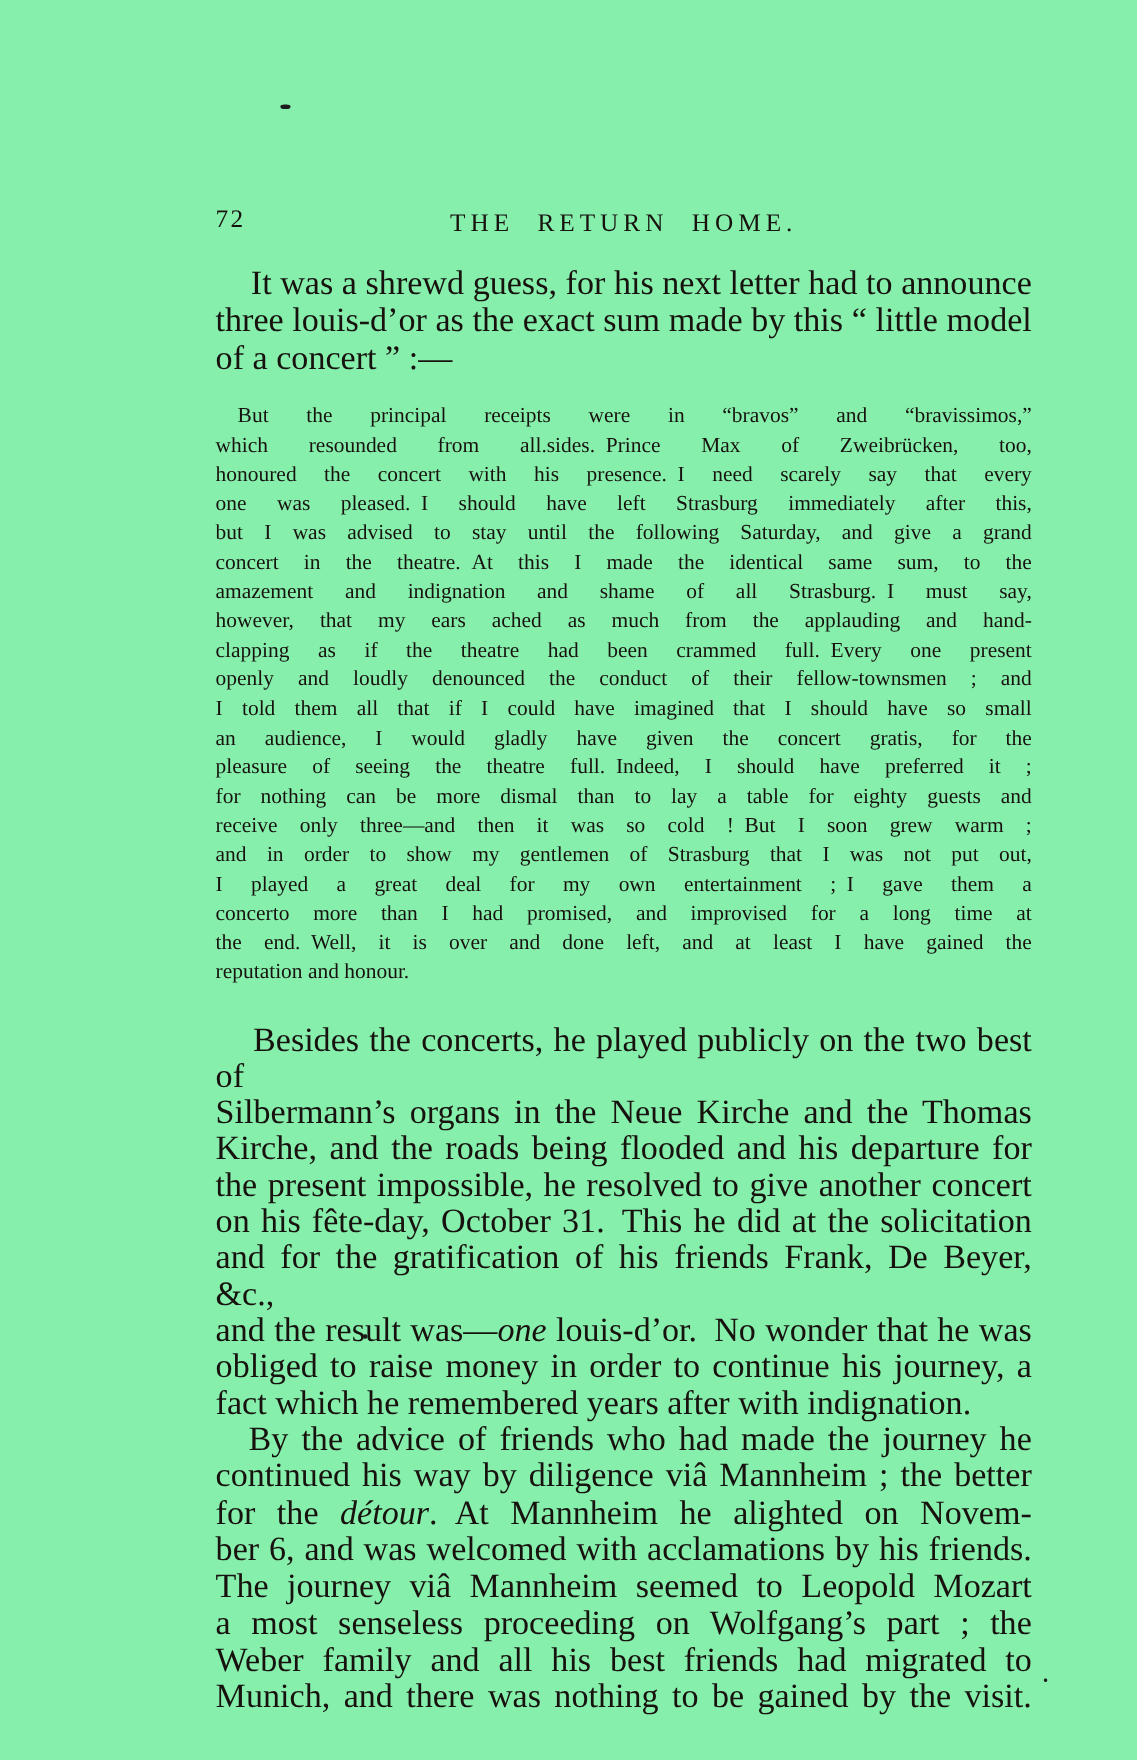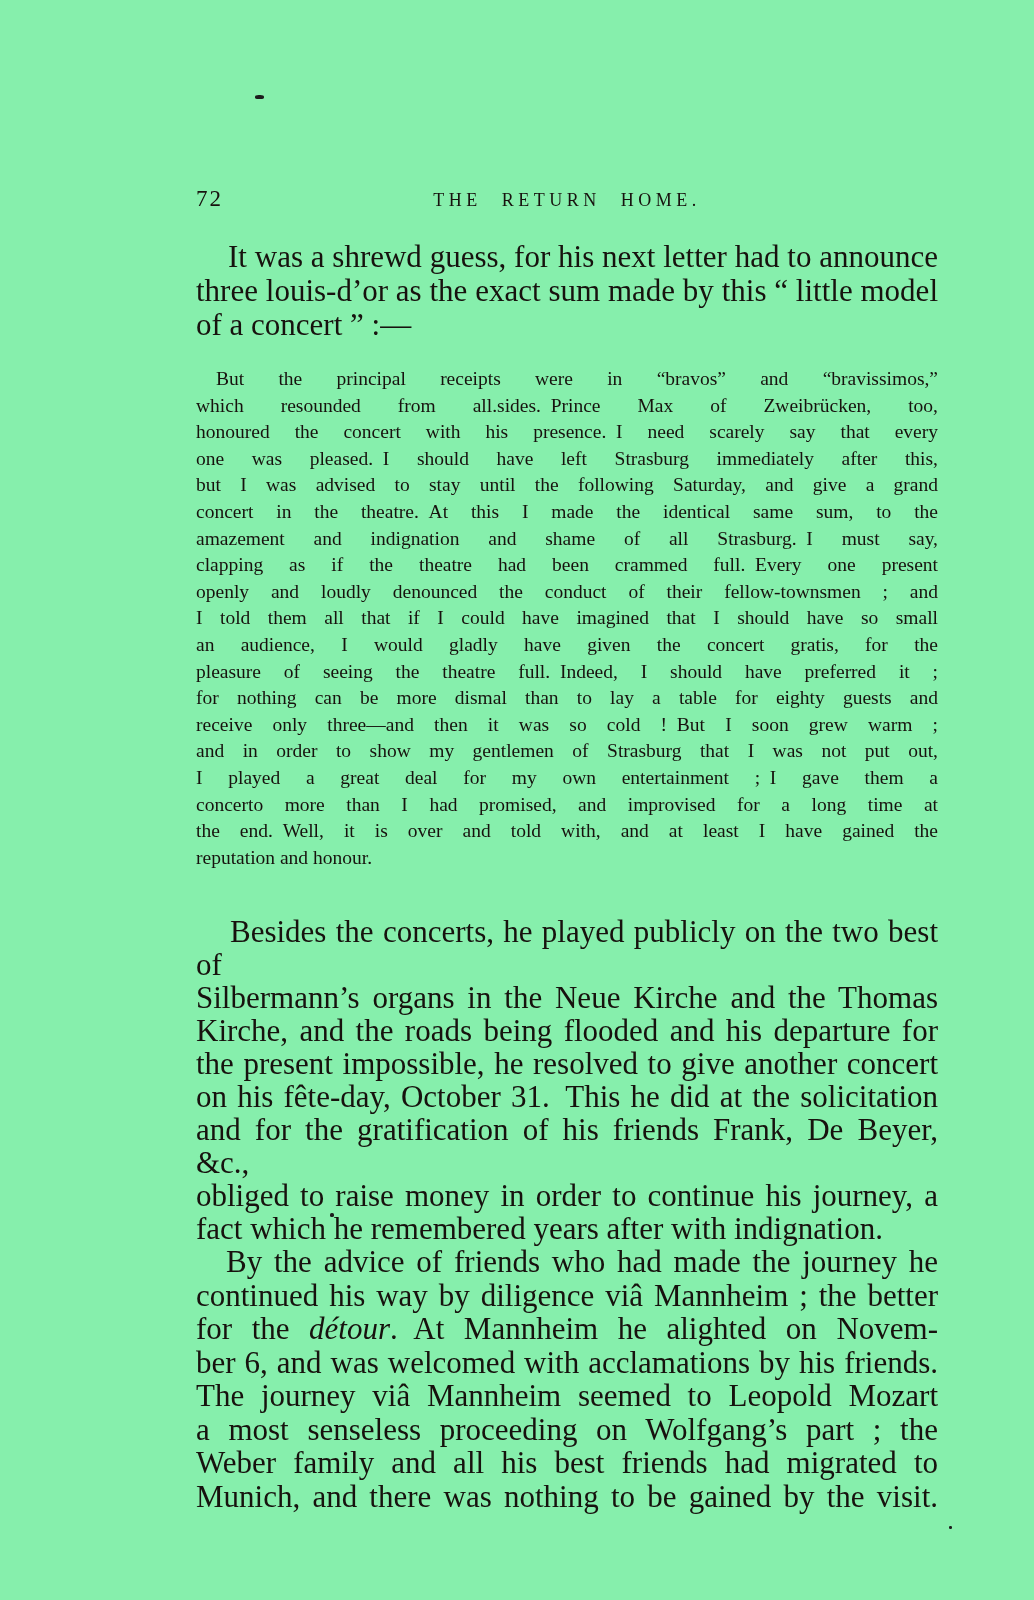--- a/index.html
+++ b/index.html
@@ -21,38 +21,38 @@
     width: 742px;
   }
   .header { position: relative; height: 28px; }
   .pagenum {
     position: absolute; left: 0; top: 0;
     font-size: 23px; letter-spacing: 2px;
   }
   .running-title {
     display: block;
     text-align: center;
-    font-size: 18px;
+    font-size: 23px;
     letter-spacing: 4.5px;
     word-spacing: 11px;
     padding-top: 4px;
   }
   .para { font-size: 31px; }
   .line {
     text-align: justify;
     text-align-last: justify;
     white-space: normal;
   }
   .line.last { text-align-last: left; }
   .line.last.full { text-align-last: justify; }
   .intro { margin-top: 26px; line-height: 34px; }
   .intro .line:first-child { text-indent: 32px; }
   .quote { margin-top: 24px; font-size: 19.5px; line-height: 26.6px; }
   .quote .line:first-child { text-indent: 20px; }
-  .besides { margin-top: 44px; line-height: 33px; }
+  .besides { margin-top: 30px; line-height: 33px; }
   .besides .line:first-child { text-indent: 34px; }
   .advice { line-height: 33.5px; }
   .advice .line:first-child { text-indent: 30px; }
   .speck {
     position: absolute;
     background: #1c1c1c;
     border-radius: 40%;
   }
 </style>
 </head>
@@ -72,41 +72,43 @@
       </div>
 
     <div class="quote">
         <div class="line">But the principal receipts were in “bravos” and “bravissimos,”</div>
         <div class="line">which resounded from all.sides. Prince Max of Zweibrücken, too,</div>
         <div class="line">honoured the concert with his presence. I need scarely say that every</div>
         <div class="line">one was pleased. I should have left Strasburg immediately after this,</div>
         <div class="line">but I was advised to stay until the following Saturday, and give a grand</div>
         <div class="line">concert in the theatre. At this I made the identical same sum, to the</div>
         <div class="line">amazement and indignation and shame of all Strasburg. I must say,</div>
+        <div class="line">however, that my ears ached as much from the applauding and hand-</div>
         <div class="line">clapping as if the theatre had been crammed full. Every one present</div>
         <div class="line">openly and loudly denounced the conduct of their fellow-townsmen ; and</div>
         <div class="line">I told them all that if I could have imagined that I should have so small</div>
         <div class="line">an audience, I would gladly have given the concert gratis, for the</div>
         <div class="line">pleasure of seeing the theatre full. Indeed, I should have preferred it ;</div>
         <div class="line">for nothing can be more dismal than to lay a table for eighty guests and</div>
         <div class="line">receive only three—and then it was so cold ! But I soon grew warm ;</div>
         <div class="line">and in order to show my gentlemen of Strasburg that I was not put out,</div>
         <div class="line">I played a great deal for my own entertainment ; I gave them a</div>
         <div class="line">concerto more than I had promised, and improvised for a long time at</div>
-        <div class="line">the end. Well, it is over and told with, and at least I have gained the</div>
+        <div class="line">the end. Well, it is over and done left, and at least I have gained the</div>
         <div class="line last">reputation and honour.</div>
       </div>
 
     <div class="para besides">
         <div class="line">Besides the concerts, he played publicly on the two best of</div>
         <div class="line">Silbermann’s organs in the Neue Kirche and the Thomas</div>
         <div class="line">Kirche, and the roads being flooded and his departure for</div>
         <div class="line">the present impossible, he resolved to give another concert</div>
         <div class="line">on his fête-day, October 31. This he did at the solicitation</div>
         <div class="line">and for the gratification of his friends Frank, De Beyer, &amp;c.,</div>
+        <div class="line">and the result was—<i>one</i> louis-d’or. No wonder that he was</div>
         <div class="line">obliged to raise money in order to continue his journey, a</div>
         <div class="line last">fact which he remembered years after with indignation.</div>
       </div>
 
     <div class="para advice">
         <div class="line">By the advice of friends who had made the journey he</div>
         <div class="line">continued his way by diligence viâ Mannheim ; the better</div>
         <div class="line">for the <i>détour</i>. At Mannheim he alighted on Novem-</div>
         <div class="line">ber 6, and was welcomed with acclamations by his friends.</div>
         <div class="line">The journey viâ Mannheim seemed to Leopold Mozart</div>

